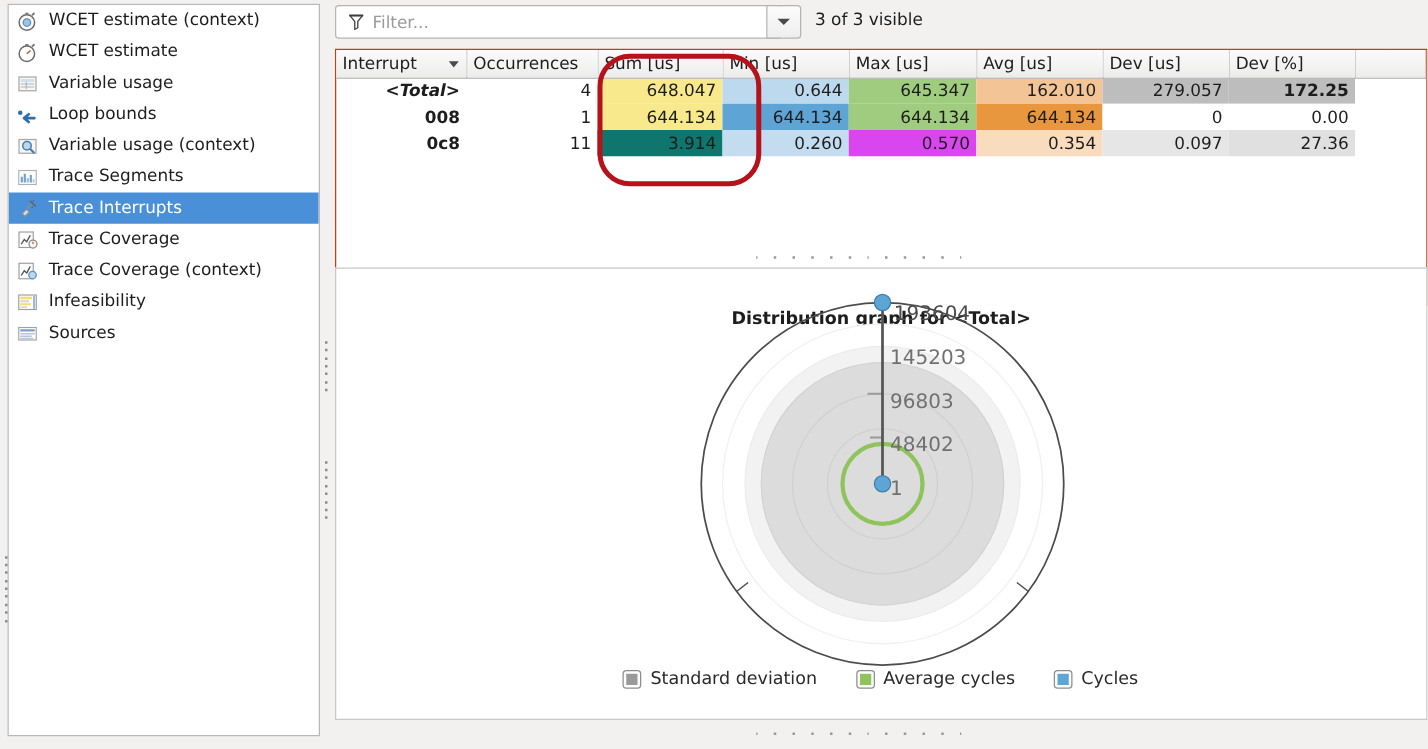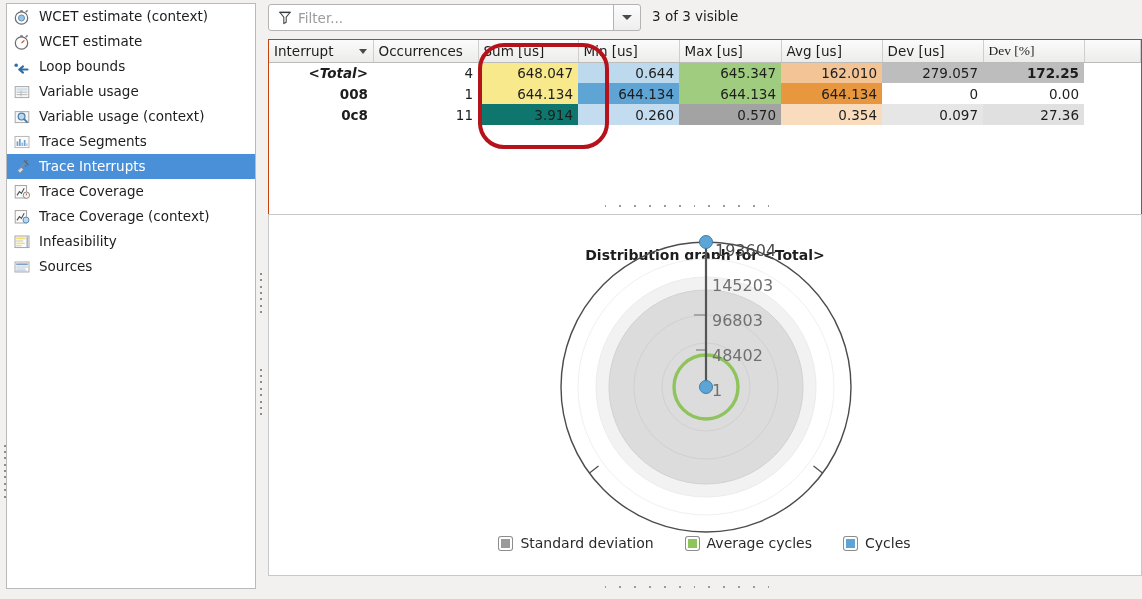--- a/index.html
+++ b/index.html
@@ -106,21 +106,21 @@
     border-top:5px solid #4a4a4a;
   }
   table.grid td{
     height:21px;padding:0 5px;text-align:right;
     box-sizing:border-box;white-space:nowrap;color:#1d1d1d;margin-top:22px;
   }
   td.nm{text-align:left;padding-left:22px;font-weight:bold;}
   td.nm.total{font-style:italic;}
   .colw0{width:104px;} .colw1{width:105px;} .colw2{width:100px;}
   .colw3{width:101px;} .colw4{width:102px;} .colw5{width:101px;}
-  .colw6{width:101px;} .colw7{width:101px;font-family:Liberation Serif, serif;} .colwX{width:auto;}
+  .colw6{width:101px;} .colw7{width:101px;} .colwX{width:auto;}
 
   
   .annot{
     position:absolute;left:213px;top:43px;width:131px;height:106px;
     border:4px solid #b5121b;border-radius:26px;
     box-sizing:border-box;pointer-events:none;
   }
 
   
   .graphwrap{
@@ -164,32 +164,32 @@
           <span class="nav-icon"><svg xmlns="http://www.w3.org/2000/svg" viewBox="0 0 18 18">
               <circle cx="8.5" cy="10" r="6.2" fill="#fdfdfd" stroke="#6b6b6b" stroke-width="1.2"></circle>
               <path d="M8.5 10 L11.4 7.4" stroke="#c05a2a" stroke-width="1.2"></path>
               <rect x="7.2" y="2.2" width="2.6" height="1.8" fill="#7a7a7a"></rect>
               <path d="M12.6 4.2 L14.6 2.4" stroke="#7a7a7a" stroke-width="1.5"></path>
             </svg></span>
           <span class="nav-label">WCET estimate</span>
         </div>
         <div class="nav-item">
           <span class="nav-icon"><svg xmlns="http://www.w3.org/2000/svg" viewBox="0 0 18 18">
-              <circle cx="3.2" cy="7.2" r="1.8" fill="#2f6fa8"></circle>
-              <path d="M14.5 11.5 L7.5 11.5 M10 8.4 L6.2 11.5 L10 14.6" fill="none" stroke="#2f6fa8" stroke-width="2.1" stroke-linecap="round" stroke-linejoin="round"></path>
-            </svg></span>
-          <span class="nav-label">Loop bounds</span>
-        </div>
-        <div class="nav-item">
-          <span class="nav-icon"><svg xmlns="http://www.w3.org/2000/svg" viewBox="0 0 18 18">
               <rect x="2.2" y="3.6" width="13.6" height="11" fill="#f6f6f6" stroke="#a9a9a9" stroke-width="1"></rect>
               <rect x="3.6" y="5.2" width="10.8" height="2.4" fill="#cfe0ee"></rect>
               <path d="M3.6 9.2 H14.4 M3.6 11.6 H14.4 M8 7.6 V13.4" stroke="#b3b3b3" stroke-width=".9"></path>
             </svg></span>
           <span class="nav-label">Variable usage</span>
+        </div>
+        <div class="nav-item">
+          <span class="nav-icon"><svg xmlns="http://www.w3.org/2000/svg" viewBox="0 0 18 18">
+              <circle cx="3.2" cy="7.2" r="1.8" fill="#2f6fa8"></circle>
+              <path d="M14.5 11.5 L7.5 11.5 M10 8.4 L6.2 11.5 L10 14.6" fill="none" stroke="#2f6fa8" stroke-width="2.1" stroke-linecap="round" stroke-linejoin="round"></path>
+            </svg></span>
+          <span class="nav-label">Loop bounds</span>
         </div>
         <div class="nav-item">
           <span class="nav-icon"><svg xmlns="http://www.w3.org/2000/svg" viewBox="0 0 18 18">
               <rect x="2.2" y="3.6" width="13.6" height="11" fill="#f6f6f6" stroke="#a9a9a9" stroke-width="1"></rect>
               <circle cx="8.6" cy="8.6" r="3.4" fill="#bcd8ef" stroke="#4a7ea8" stroke-width="1.2"></circle>
               <path d="M11.2 11.2 L14 14" stroke="#4a7ea8" stroke-width="1.8" stroke-linecap="round"></path>
             </svg></span>
           <span class="nav-label">Variable usage (context)</span>
         </div>
         <div class="nav-item">
@@ -337,21 +337,21 @@
               <td style="background: rgb(232, 151, 63);">644.134</td>
               <td style="background: rgb(255, 255, 255);">0</td>
               <td style="background: rgb(255, 255, 255);">0.00</td>
               <td></td>
             </tr>
             <tr>
               <td class="nm">0c8</td>
               <td>11</td>
               <td style="background: #0f766e;">3.914</td>
               <td style="background: rgb(196, 220, 239);">0.260</td>
-              <td style="background: #a3a3a3;">0.570</td>
+              <td style="background: #d946ef;">0.570</td>
               <td style="background: rgb(249, 220, 189);">0.354</td>
               <td style="background: rgb(230, 230, 230);">0.097</td>
               <td style="background: rgb(224, 224, 224);">27.36</td>
               <td></td>
             </tr>
           </tbody>
       </table>
     </div>
 
     <div class="annot"></div>

